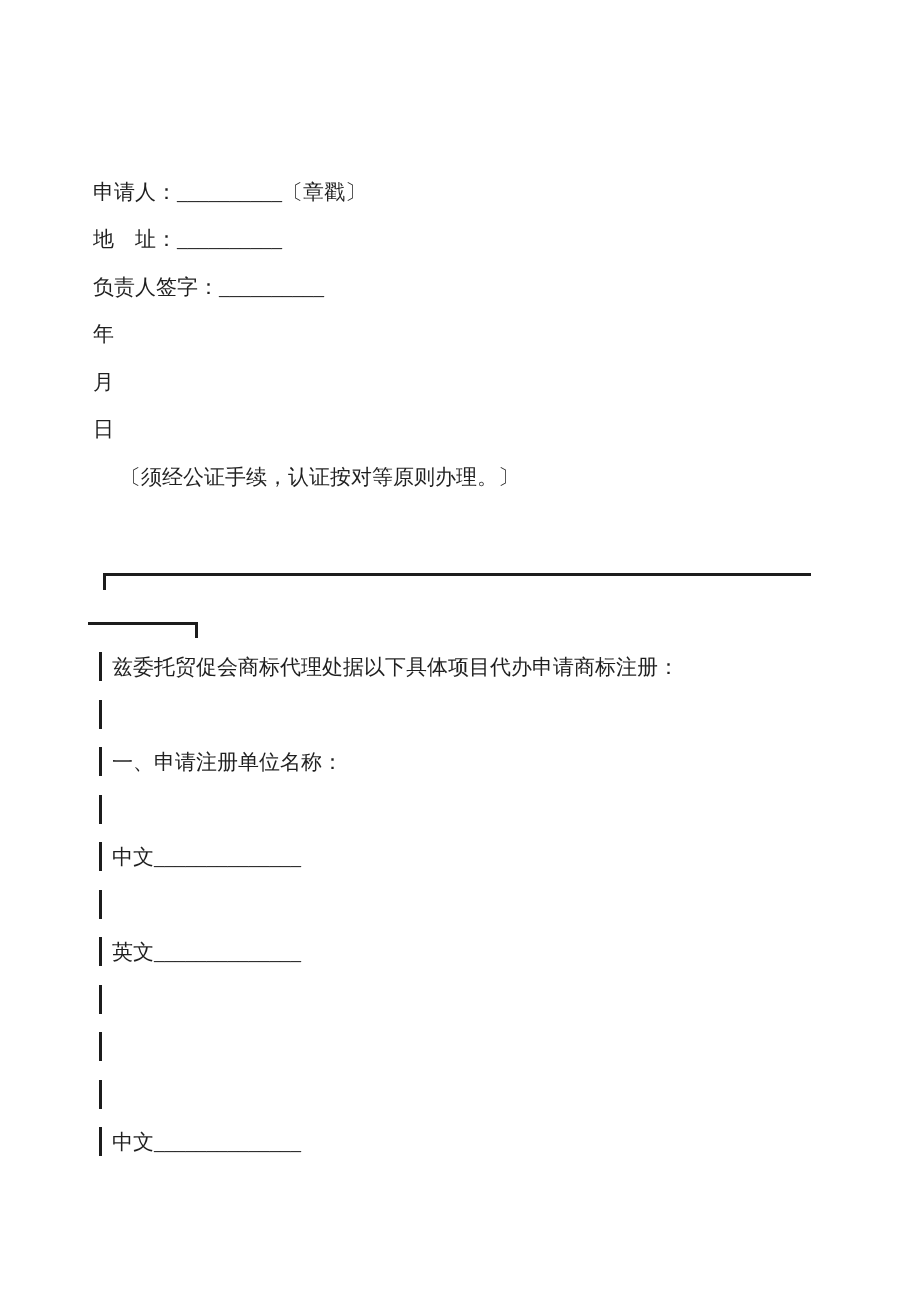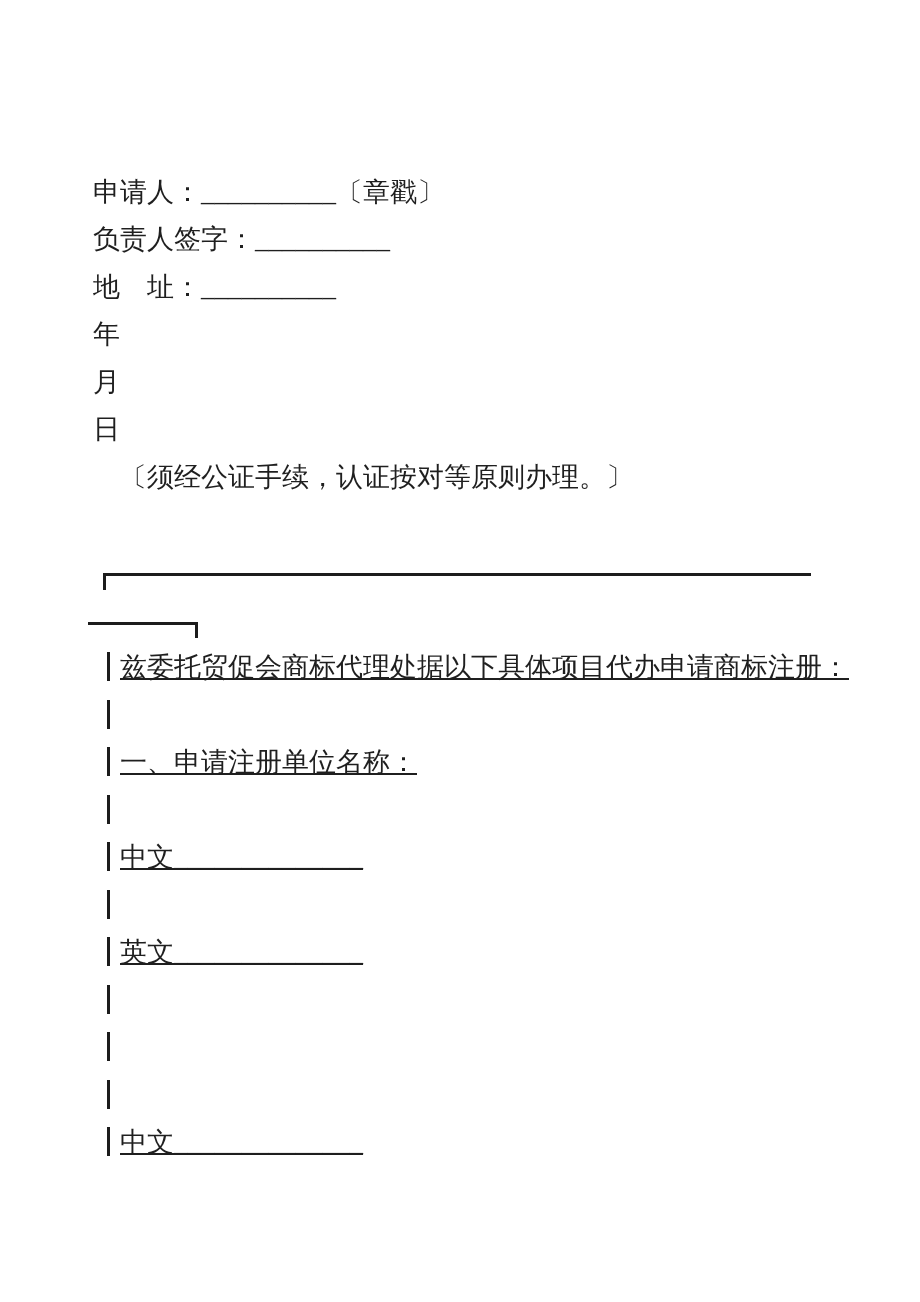--- a/index.html
+++ b/index.html
@@ -8,21 +8,21 @@
     background: #ffffff;
   }
   .page {
     position: relative;
     width: 920px;
     height: 1302px;
     background: #ffffff;
     overflow: hidden;
     font-family: "Liberation Serif", "DejaVu Serif", serif;
     color: #1f1f1f;
-    font-size: 27px;
+    font-size: 21px;
   }
   
   .top-section {
     position: absolute;
     top: 168px;
     left: 93px;
     right: 40px;
   }
   .line {
     height: 47.5px;
@@ -37,23 +37,22 @@
     background: #1c1c1c;
   }
   .tb-h { left: 103px; top: 573px; width: 708px; height: 3px; }
   .tb-v { left: 103px; top: 573px; width: 3px;  height: 17px; }
   .sb-h { left: 88px;  top: 622px; width: 110px; height: 3px; }
   .sb-v { left: 195px; top: 622px; width: 3px;  height: 16px; }
   
   .box-section {
     position: absolute;
     top: 643px;
-    left: 107px;
+    left: 99px;
     right: 40px;
-    text-decoration: underline;
   }
   .box-line {
     height: 47.5px;
     display: flex;
     align-items: center;
     white-space: pre;
   }
   .vbar {
     display: inline-block;
     width: 3px;
@@ -68,24 +67,24 @@
 </head>
 <body>
 
 <div class="page">
 
   <section class="top-section">
     <div class="line">
       <span>申请人：__________〔章戳〕</span>
     </div>
     <div class="line">
-      <span>负责人签字：__________</span>
+      <span>地　址：__________</span>
     </div>
     <div class="line">
-      <span>地　址：__________</span>
+      <span>负责人签字：__________</span>
     </div>
     <div class="line">
       <span>年</span>
     </div>
     <div class="line">
       <span>月</span>
     </div>
     <div class="line">
       <span>日</span>
     </div>

